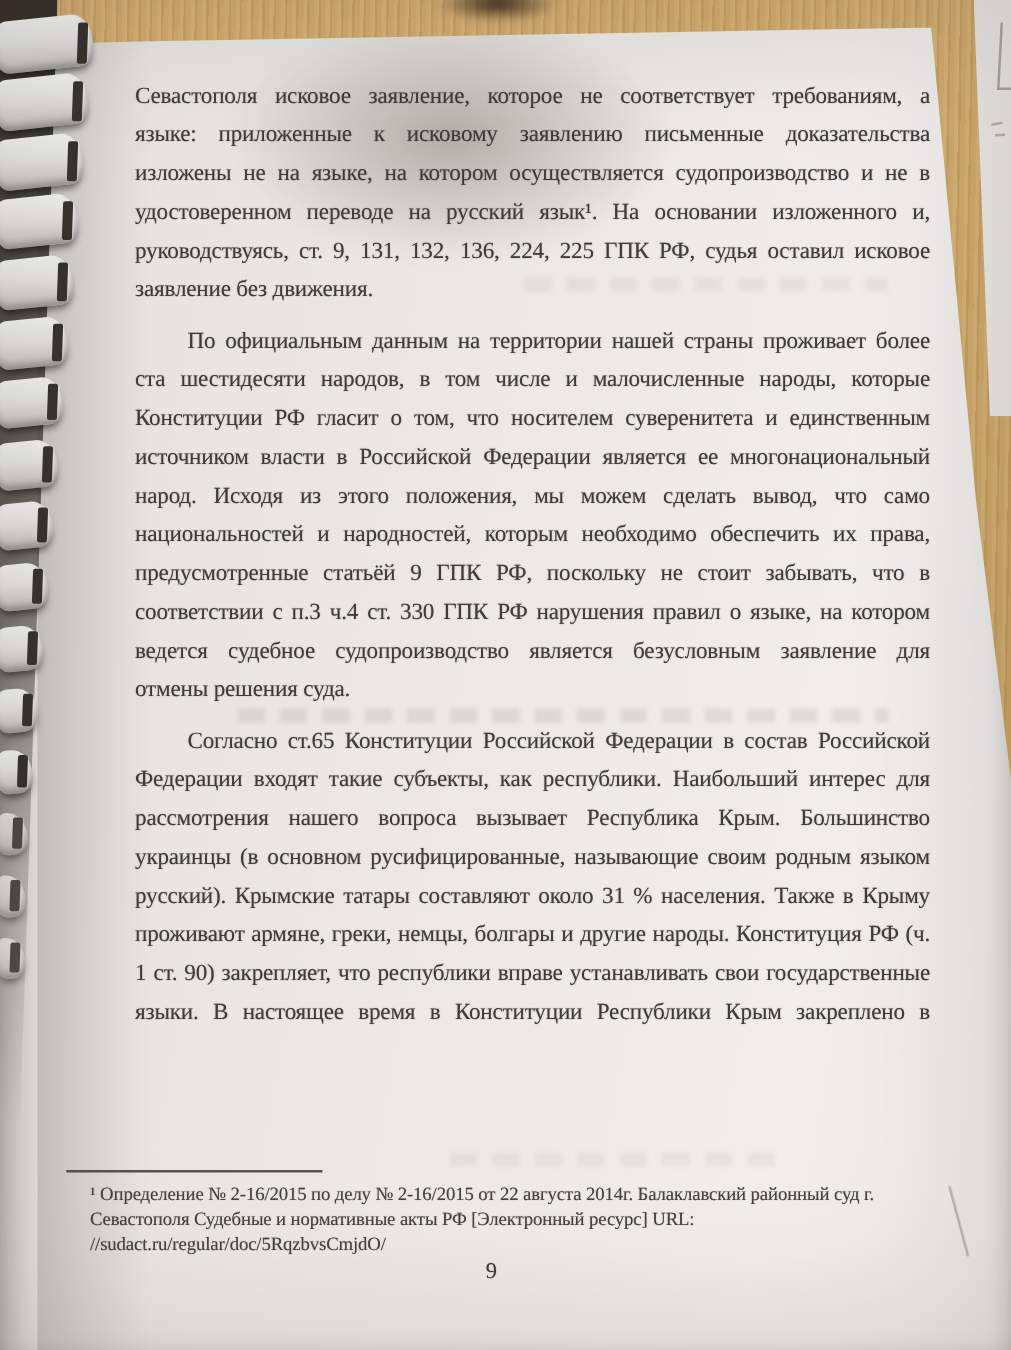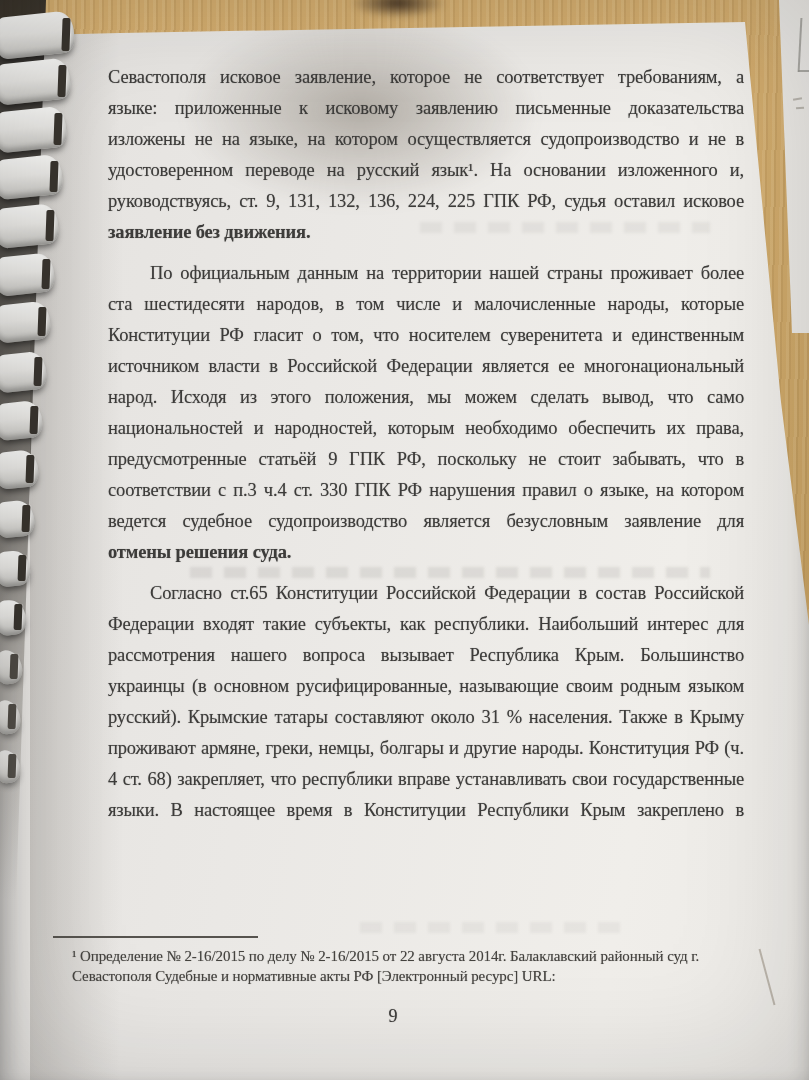--- a/index.html
+++ b/index.html
@@ -76,21 +76,21 @@
     color:var(--ink);
     font-size:18.5px;letter-spacing:-.15px;
     text-shadow:0 0 1px rgba(70,70,70,.5);
   }
   .para{margin-bottom:10px;}
   .line{
     height:31px;line-height:31px;white-space:nowrap;
     text-align:justify;text-align-last:justify;width:100%;
   }
   .line.indent{padding-left:42px;}
-  .line.endline{text-align-last:left;font-weight:bold;}
+  .line.endline{text-align-last:left;}
   
   .fn-sep{
     position:absolute;left:53px;top:936px;width:205px;height:2px;
     background:#56534e;
   }
   .footnote{
     position:absolute;left:72px;top:946px;width:690px;
     color:var(--footnote-ink);font-size:15px;letter-spacing:-.1px;
     text-shadow:0 0 .8px rgba(70,70,70,.5);
   }
@@ -179,29 +179,30 @@
           <div class="line">ведется судебное судопроизводство является безусловным заявление для</div>
           <div class="line endline">отмены решения суда.</div>
         </div>
         <div class="para">
           <div class="line indent">Согласно ст.65 Конституции Российской Федерации в состав Российской</div>
           <div class="line">Федерации входят такие субъекты, как республики. Наибольший интерес для</div>
           <div class="line">рассмотрения нашего вопроса вызывает Республика Крым. Большинство</div>
           <div class="line">украинцы (в основном русифицированные, называющие своим родным языком</div>
           <div class="line">русский). Крымские татары составляют около 31 % населения. Также в Крыму</div>
           <div class="line">проживают армяне, греки, немцы, болгары и другие народы. Конституция РФ (ч.</div>
-          <div class="line">4 ст. 68) закрепляет, что республики вправе устанавливать свои государственные</div>
+          <div class="line">1 ст. 90) закрепляет, что республики вправе устанавливать свои государственные</div>
           <div class="line">языки. В настоящее время в Конституции Республики Крым закреплено в</div>
         </div>
       </div>
 
     <div class="fn-sep"></div>
     <div class="footnote">
         <div class="fn-line">¹ Определение № 2-16/2015 по делу № 2-16/2015 от 22 августа 2014г. Балаклавский районный суд г.</div>
         <div class="fn-line">Севастополя Судебные и нормативные акты РФ [Электронный ресурс] URL:</div>
+        <div class="fn-line">//sudact.ru/regular/doc/5RqzbvsCmjdO/</div>
       </div>
 
     <div class="page-number">9</div>
 
     <div class="crease"></div>
   </div>
 
   <div class="binding">
     <div class="binding-shadow"></div>
   <div class="tooth" style="left: -4px; top: 14px; width: 78px; height: 42px;">

